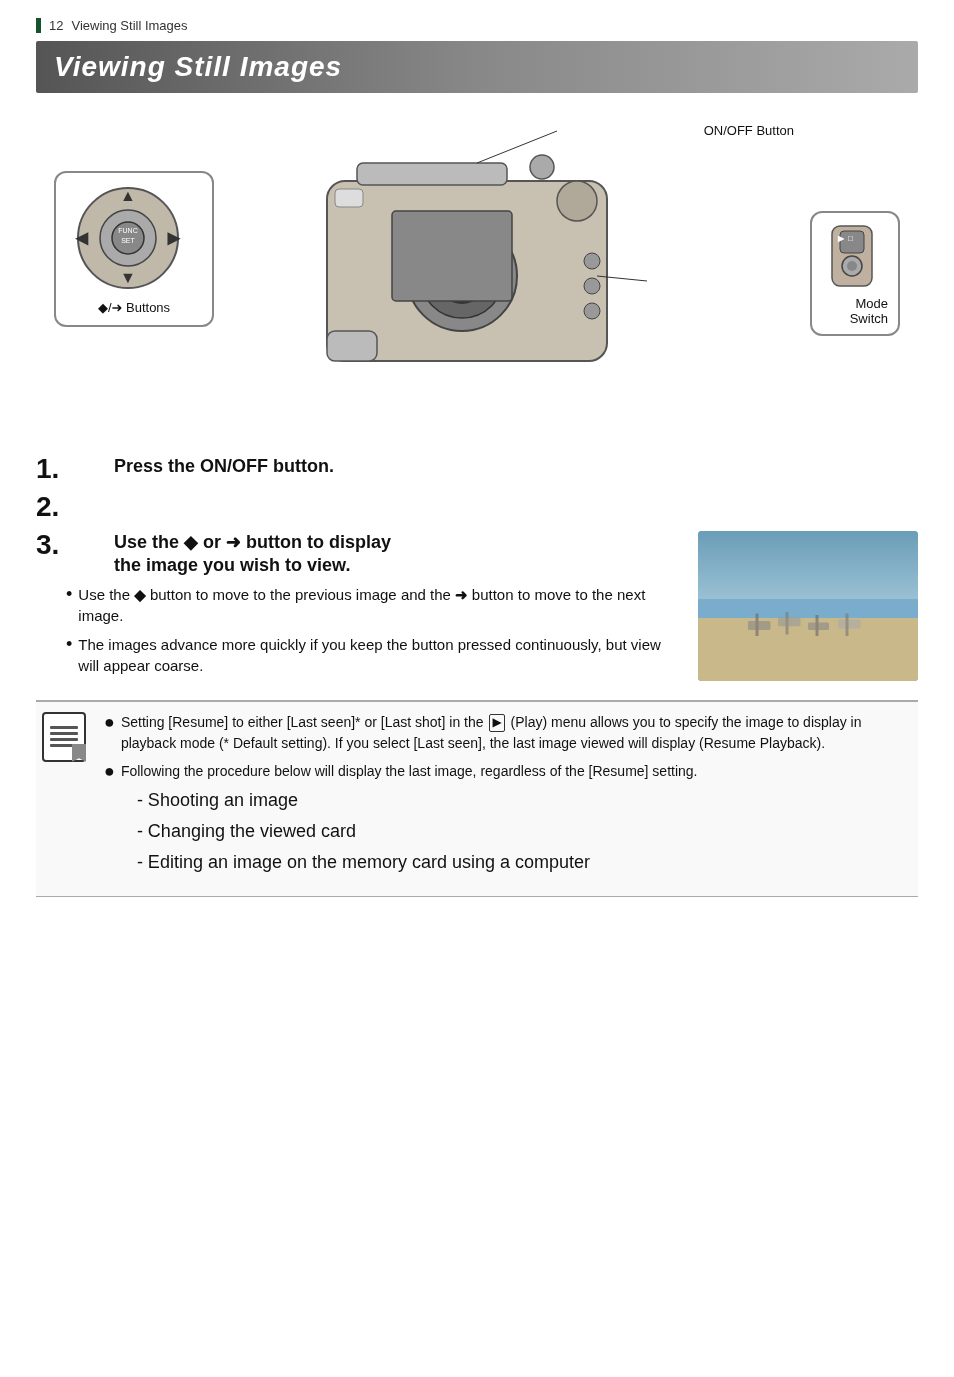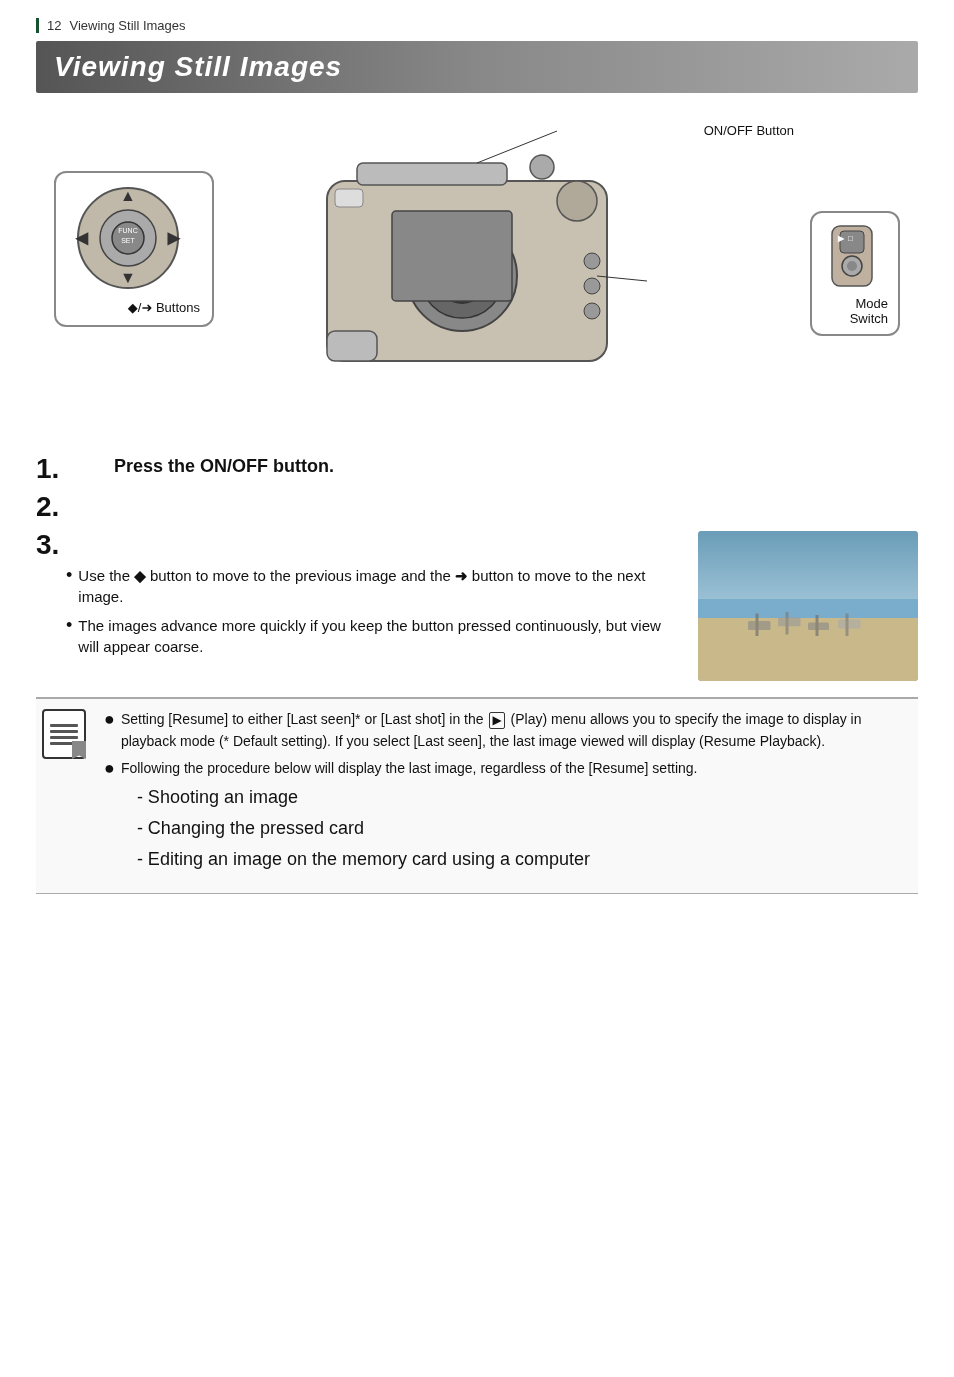--- a/index.html
+++ b/index.html
@@ -17,21 +17,21 @@
       width: 954px;
       min-height: 1377px;
       background: #fff;
       padding: 18px 36px 36px 36px;
     }
 
     .page-header {
       display: flex;
       align-items: flex-start;
       margin-bottom: 8px;
-      border-left: 3px solid #14532d;
+      border-left: 5px solid #14532d;
       padding-left: 8px;
     }
 
     .page-number {
       font-size: 13px;
       color: #333;
       margin-right: 8px;
     }
 
     .page-header-title {
@@ -327,21 +327,21 @@
         <circle cx="60" cy="55" r="16" fill="#888" stroke="#333" stroke-width="1.5"></circle>
 
         <text x="60" y="18" text-anchor="middle" font-size="16" fill="#333" font-weight="bold">▲</text>
         <text x="60" y="100" text-anchor="middle" font-size="16" fill="#333" font-weight="bold">▼</text>
         <text x="14" y="60" text-anchor="middle" font-size="16" fill="#333" font-weight="bold">◀</text>
         <text x="106" y="60" text-anchor="middle" font-size="16" fill="#333" font-weight="bold">▶</text>
 
         <text x="60" y="50" text-anchor="middle" font-size="7" fill="#fff">FUNC</text>
         <text x="60" y="60" text-anchor="middle" font-size="7" fill="#fff">SET</text>
       </svg>
-      <div style="text-align:right; font-size:13px; margin-top:4px;">◆/➜ Buttons</div>
+      <div style="text-align:center; font-size:13px; margin-top:4px;">◆/➜ Buttons</div>
     </div>
 
     <div style="position:absolute; top:12px; right:124px; font-size:13px; display:flex; align-items:center;">
       <span>ON/OFF Button</span>
     </div>
 
     <div style="position:absolute; right:18px; top:100px; border:2px solid #888; border-radius:12px; padding:8px 10px; background:#fff; width:90px;">
       <svg width="60" height="70" viewBox="0 0 60 70">
         <rect x="10" y="5" width="40" height="60" rx="8" fill="#c0b0a0" stroke="#555" stroke-width="1.5"></rect>
         <rect x="18" y="10" width="24" height="22" rx="4" fill="#888" stroke="#444" stroke-width="1"></rect>
@@ -368,20 +368,29 @@
       <div class="step-number">
         <span>2</span><span>.</span>
       </div>
     </div>
 
     <div class="step3-row">
       <div class="step3-left">
         <div class="step3-heading">
           <div class="step-number">
             <span>3</span><span>.</span>
+          </div>
+          <div class="step-text">
+            <span>Use the</span>
+            <span class="arrow-left"> ◆ </span>
+            <span>or</span>
+            <span class="arrow-right"> ➜ </span>
+            <span>button to display</span>
+            <br>
+            <span>the image you wish to view.</span>
           </div>
         </div>
         <div class="step3-body">
           <div class="step3-bullet">
             <span class="bullet-dot">•</span>
             <span>Use the <strong>◆</strong> button to move to the previous image and the <strong>➜</strong> button to move to the next image.</span>
           </div>
           <div class="step3-bullet">
             <span class="bullet-dot">•</span>
             <span>The images advance more quickly if you keep the button pressed continuously, but view will appear coarse.</span>
@@ -436,21 +445,21 @@
           <span class="play-icon-inline">▶</span>
           (Play) menu allows you to specify the image to display in playback mode (* Default setting). If you select [Last seen], the last image viewed will display (Resume Playback).
         </span>
       </div>
       <div class="note-bullet">
         <span class="note-bullet-dot">●</span>
         <div>
           <span>Following the procedure below will display the last image, regardless of the [Resume] setting.</span>
           <div class="note-sub-list">
             <div class="note-sub-item">- Shooting an image</div>
-            <div class="note-sub-item">- Changing the pressed card</div>
+            <div class="note-sub-item">- Changing the viewed card</div>
             <div class="note-sub-item">- Editing an image on the memory card using a computer</div>
           </div>
         </div>
       </div>
     </div>
   </div>
 
 </div>
 
 </body></html>

